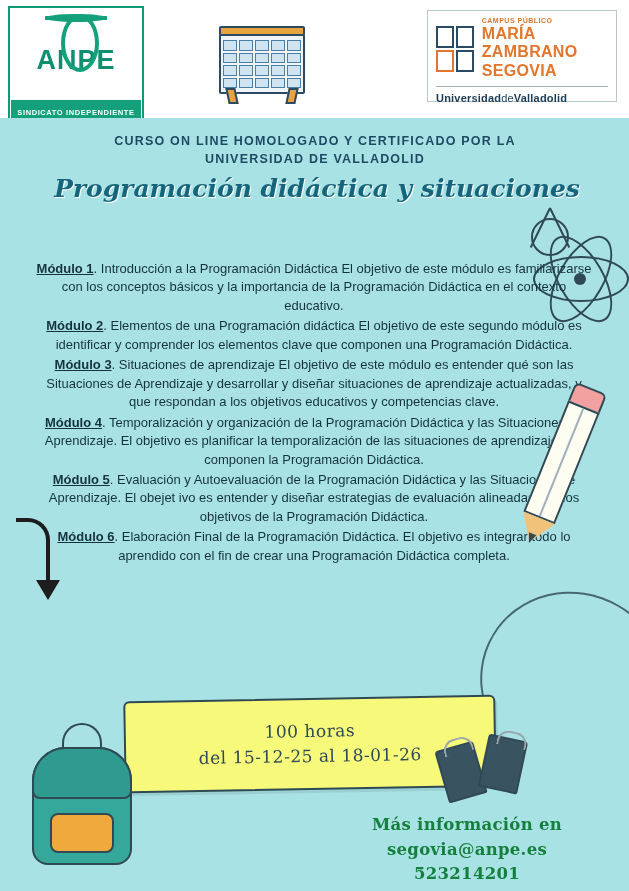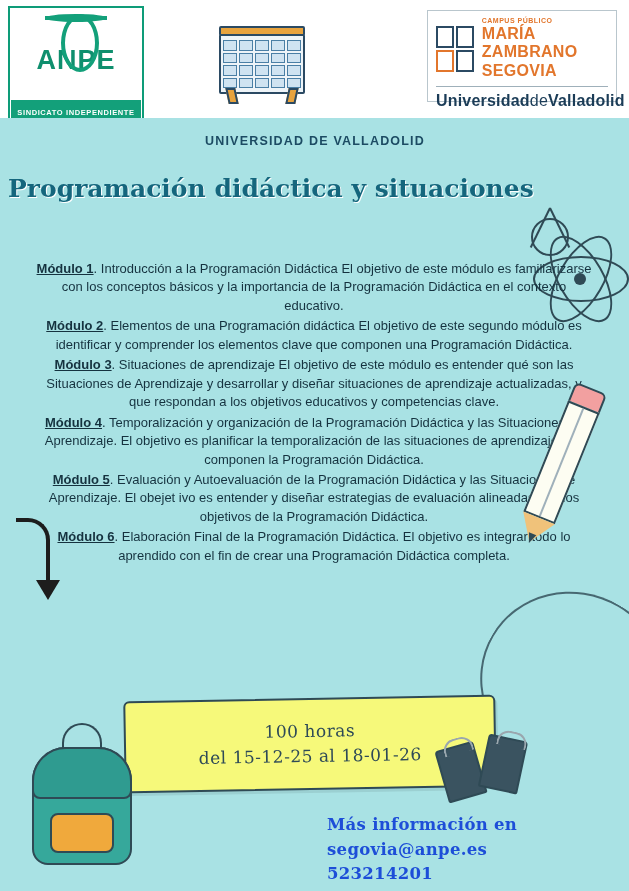--- a/index.html
+++ b/index.html
@@ -164,21 +164,21 @@
     font-weight: bold;
     color: #e2762c;
     letter-spacing: .3px;
   }
   .uva-rule {
     margin-top: 6px;
     border-top: 1px solid #9fb0ba;
   }
   .uva-foot {
     margin-top: 5px;
-    font-size: 16px;
+    font-size: 11px;
     color: #1b3c57;
     letter-spacing: .2px;
   }
   .uva-foot b { font-weight: bold; }
 
   
   .teal {
     position: absolute;
     left: 0; top: 118px;
     width: 629px; height: 773px;
@@ -194,22 +194,23 @@
     font-size: 12.5px;
     font-weight: bold;
     color: #1c4b63;
     letter-spacing: 1.2px;
     line-height: 1.45;
   }
   .title {
     position: absolute;
     left: 8px; top: 54px;
     width: 618px;
-    text-align: left;
+    text-align: center;
     font-family: "DejaVu Serif", serif;
+    font-style: italic;
     font-weight: bold;
     font-size: 25px;
     color: #15667d;
     line-height: 1.35;
     text-shadow: 1px 1px 0 #ffffff;
   }
 
   
   .modules {
     position: absolute;
@@ -244,25 +245,25 @@
     color: #2e4a57;
     letter-spacing: .5px;
     line-height: 1.5;
   }
 
   
   .contact {
     position: absolute;
     right: 22px; bottom: 4px;
     width: 280px;
-    text-align: left;
+    text-align: center;
     font-family: "DejaVu Serif", serif;
     font-weight: bold;
     font-size: 16.5px;
-    color: #1d4ed8;
+    color: #15803d;
     line-height: 1.5;
     letter-spacing: .3px;
   }
 
   
   
   .backpack {
     position: absolute;
     left: 26px; bottom: 20px;
     width: 112px; height: 150px;
@@ -535,20 +536,21 @@
     <div class="core"></div>
   </div>
   <div class="arrow">
     <div class="hook"></div>
     <div class="stem"></div>
     <div class="head"></div>
   </div>
   <div class="curve"></div>
 
   <div class="kicker">
+    <div>CURSO ON LINE HOMOLOGADO Y CERTIFICADO POR LA</div>
     <div>UNIVERSIDAD DE VALLADOLID</div>
   </div>
 
   <div class="title">
     <div>Programación didáctica y situaciones</div>
   </div>
 
   <div class="modules">
     <p>
       <span class="mod-label">Módulo 1</span><span>. Introducción a la Programación Didáctica El objetivo de este módulo es familiarizarse con los conceptos básicos y la importancia de la Programación Didáctica en el contexto educativo.</span>

